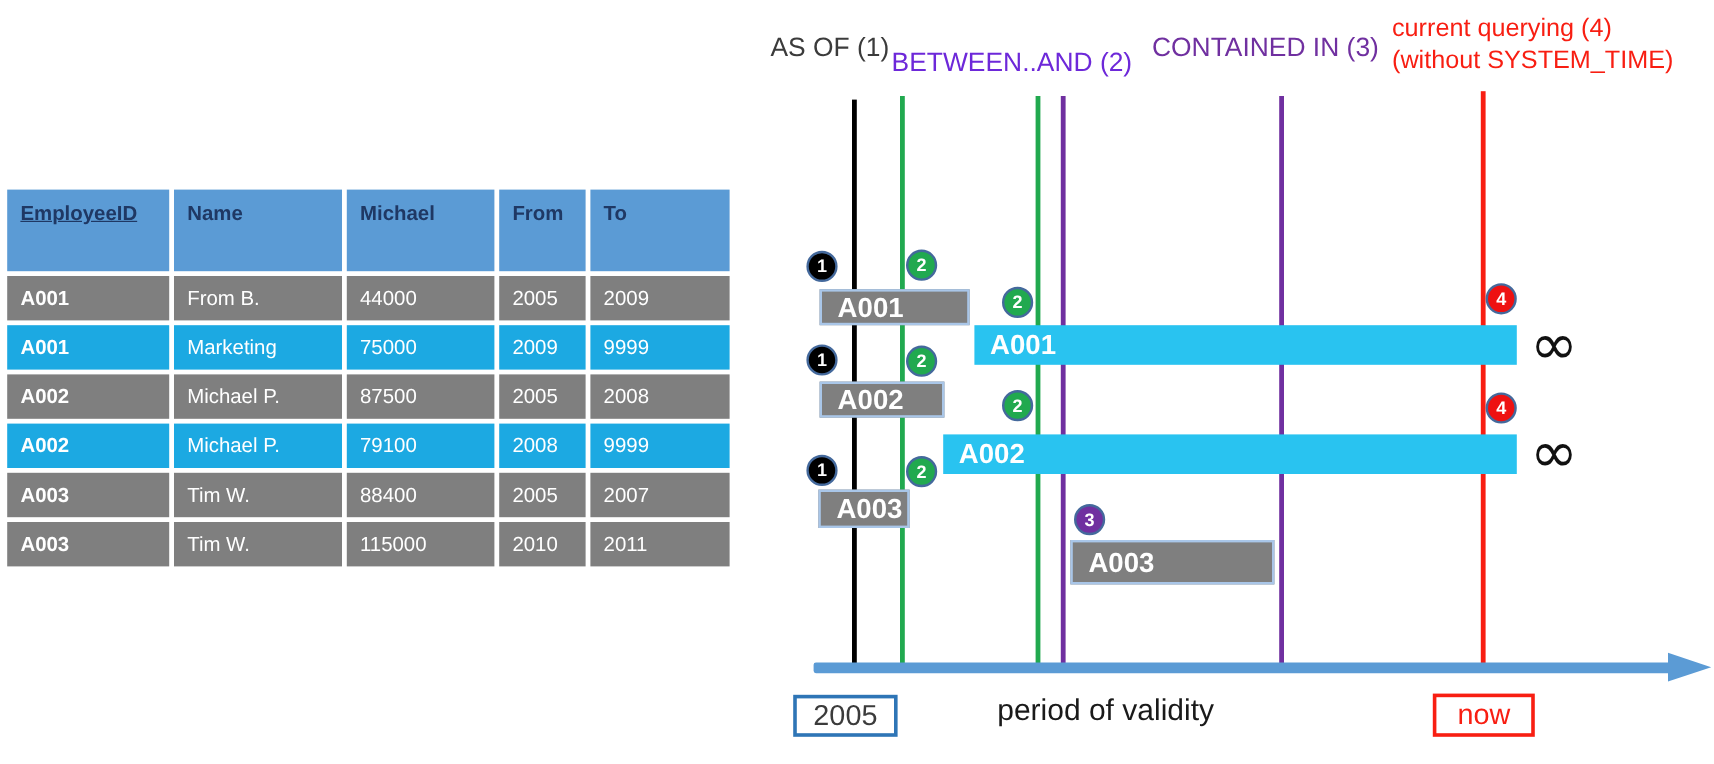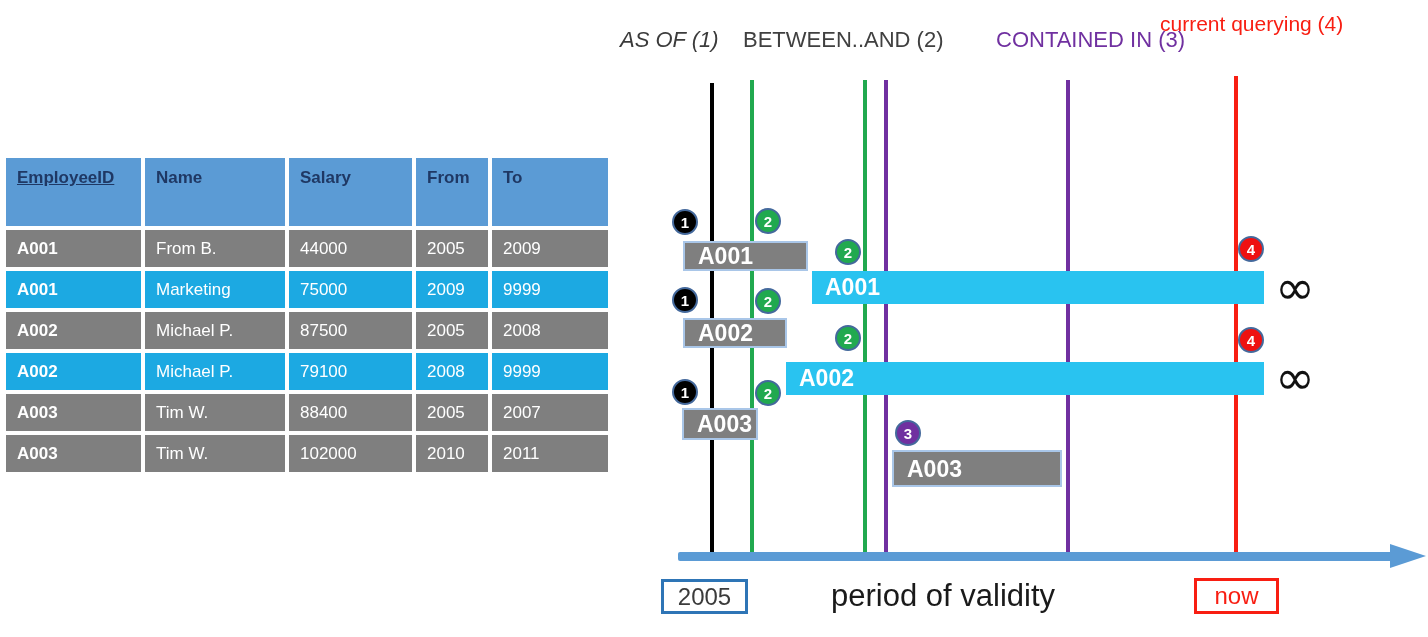--- a/index.html
+++ b/index.html
@@ -66,40 +66,40 @@
     border-top:12px solid transparent;border-bottom:12px solid transparent;
     border-left:36px solid #5B9BD5;}
 
   
   .box-label{
     position:absolute;font-size:24px;text-align:center;
     display:flex;align-items:center;justify-content:center;box-sizing:border-box;
   }
   #start-box{left:661px;top:579px;width:87px;height:35px;border:3px solid #2E75B6;color:#3b3b3b;}
   #now-box{left:1194px;top:578px;width:85px;height:36px;border:3px solid #F81E12;color:#F81E12;}
-  #axis-title{position:absolute;left:831px;top:578px;font-size:31px;color:#1a1a1a;white-space:nowrap;}
+  #axis-title{position:absolute;left:831px;top:578px;font-size:25px;color:#1a1a1a;white-space:nowrap;}
 </style>
 </head>
 <body>
 
 <div id="canvas">
 
   <table class="emp">
     <colgroup>
         <col style="width:135px">
         <col style="width:140px">
         <col style="width:123px">
         <col style="width:72px">
         <col style="width:116px">
       </colgroup>
     <tbody>
         <tr>
       <th><span class="u">EmployeeID</span></th>
       <th>Name</th>
-      <th>Salary</th>
+      <th>Michael</th>
       <th>From</th>
       <th>To</th>
     </tr>
     <tr class="gray">
       <td class="idcol">A001</td>
       <td>From  B.</td>
       <td>44000</td>
       <td>2005</td>
       <td>2009</td>
     </tr>
@@ -127,32 +127,33 @@
     <tr class="gray">
       <td class="idcol">A003</td>
       <td>Tim W.</td>
       <td>88400</td>
       <td>2005</td>
       <td>2007</td>
     </tr>
     <tr class="gray">
       <td class="idcol">A003</td>
       <td>Tim W.</td>
-      <td>102000</td>
+      <td>115000</td>
       <td>2010</td>
       <td>2011</td>
     </tr>
   </tbody>
     </table>
 
-  <div class="legend" style="left:620px;color:#3b3b3b;font-style:italic;">AS OF (1)</div>
-  <div class="legend" style="left:743px;color:#404040;">BETWEEN..AND (2)</div>
-  <div class="legend" style="left:960px;color:#7030A0;margin-left:36px;">CONTAINED IN (3)</div>
+  <div class="legend" style="left:642px;color:#3b3b3b;">AS OF (1)</div>
+  <div class="legend" style="left:743px;color:#6d28d9;margin-top:12px;">BETWEEN..AND (2)</div>
+  <div class="legend" style="left:960px;color:#7030A0;">CONTAINED IN (3)</div>
   <div class="legend red2" style="left:1160px;color:#F81E12;">
     <div>current querying (4)</div>
+    <div>(without SYSTEM_TIME)</div>
   </div>
 
   <div class="vline" style="left:710px;background:#000000;top:83px;height:475px;"></div>
   <div class="vline" style="left:750px;background:#21A94F;"></div>
   <div class="vline" style="left:863px;background:#21A94F;"></div>
   <div class="vline" style="left:884px;background:#7030A0;"></div>
   <div class="vline" style="left:1066px;background:#7030A0;"></div>
   <div class="vline" style="left:1234px;background:#F81E12;top:76px;height:482px;"></div>
 
   <div class="bar gray" style="left:683px;top:241px;width:125px;height:30px;line-height:27px;"><span>A001</span></div>

